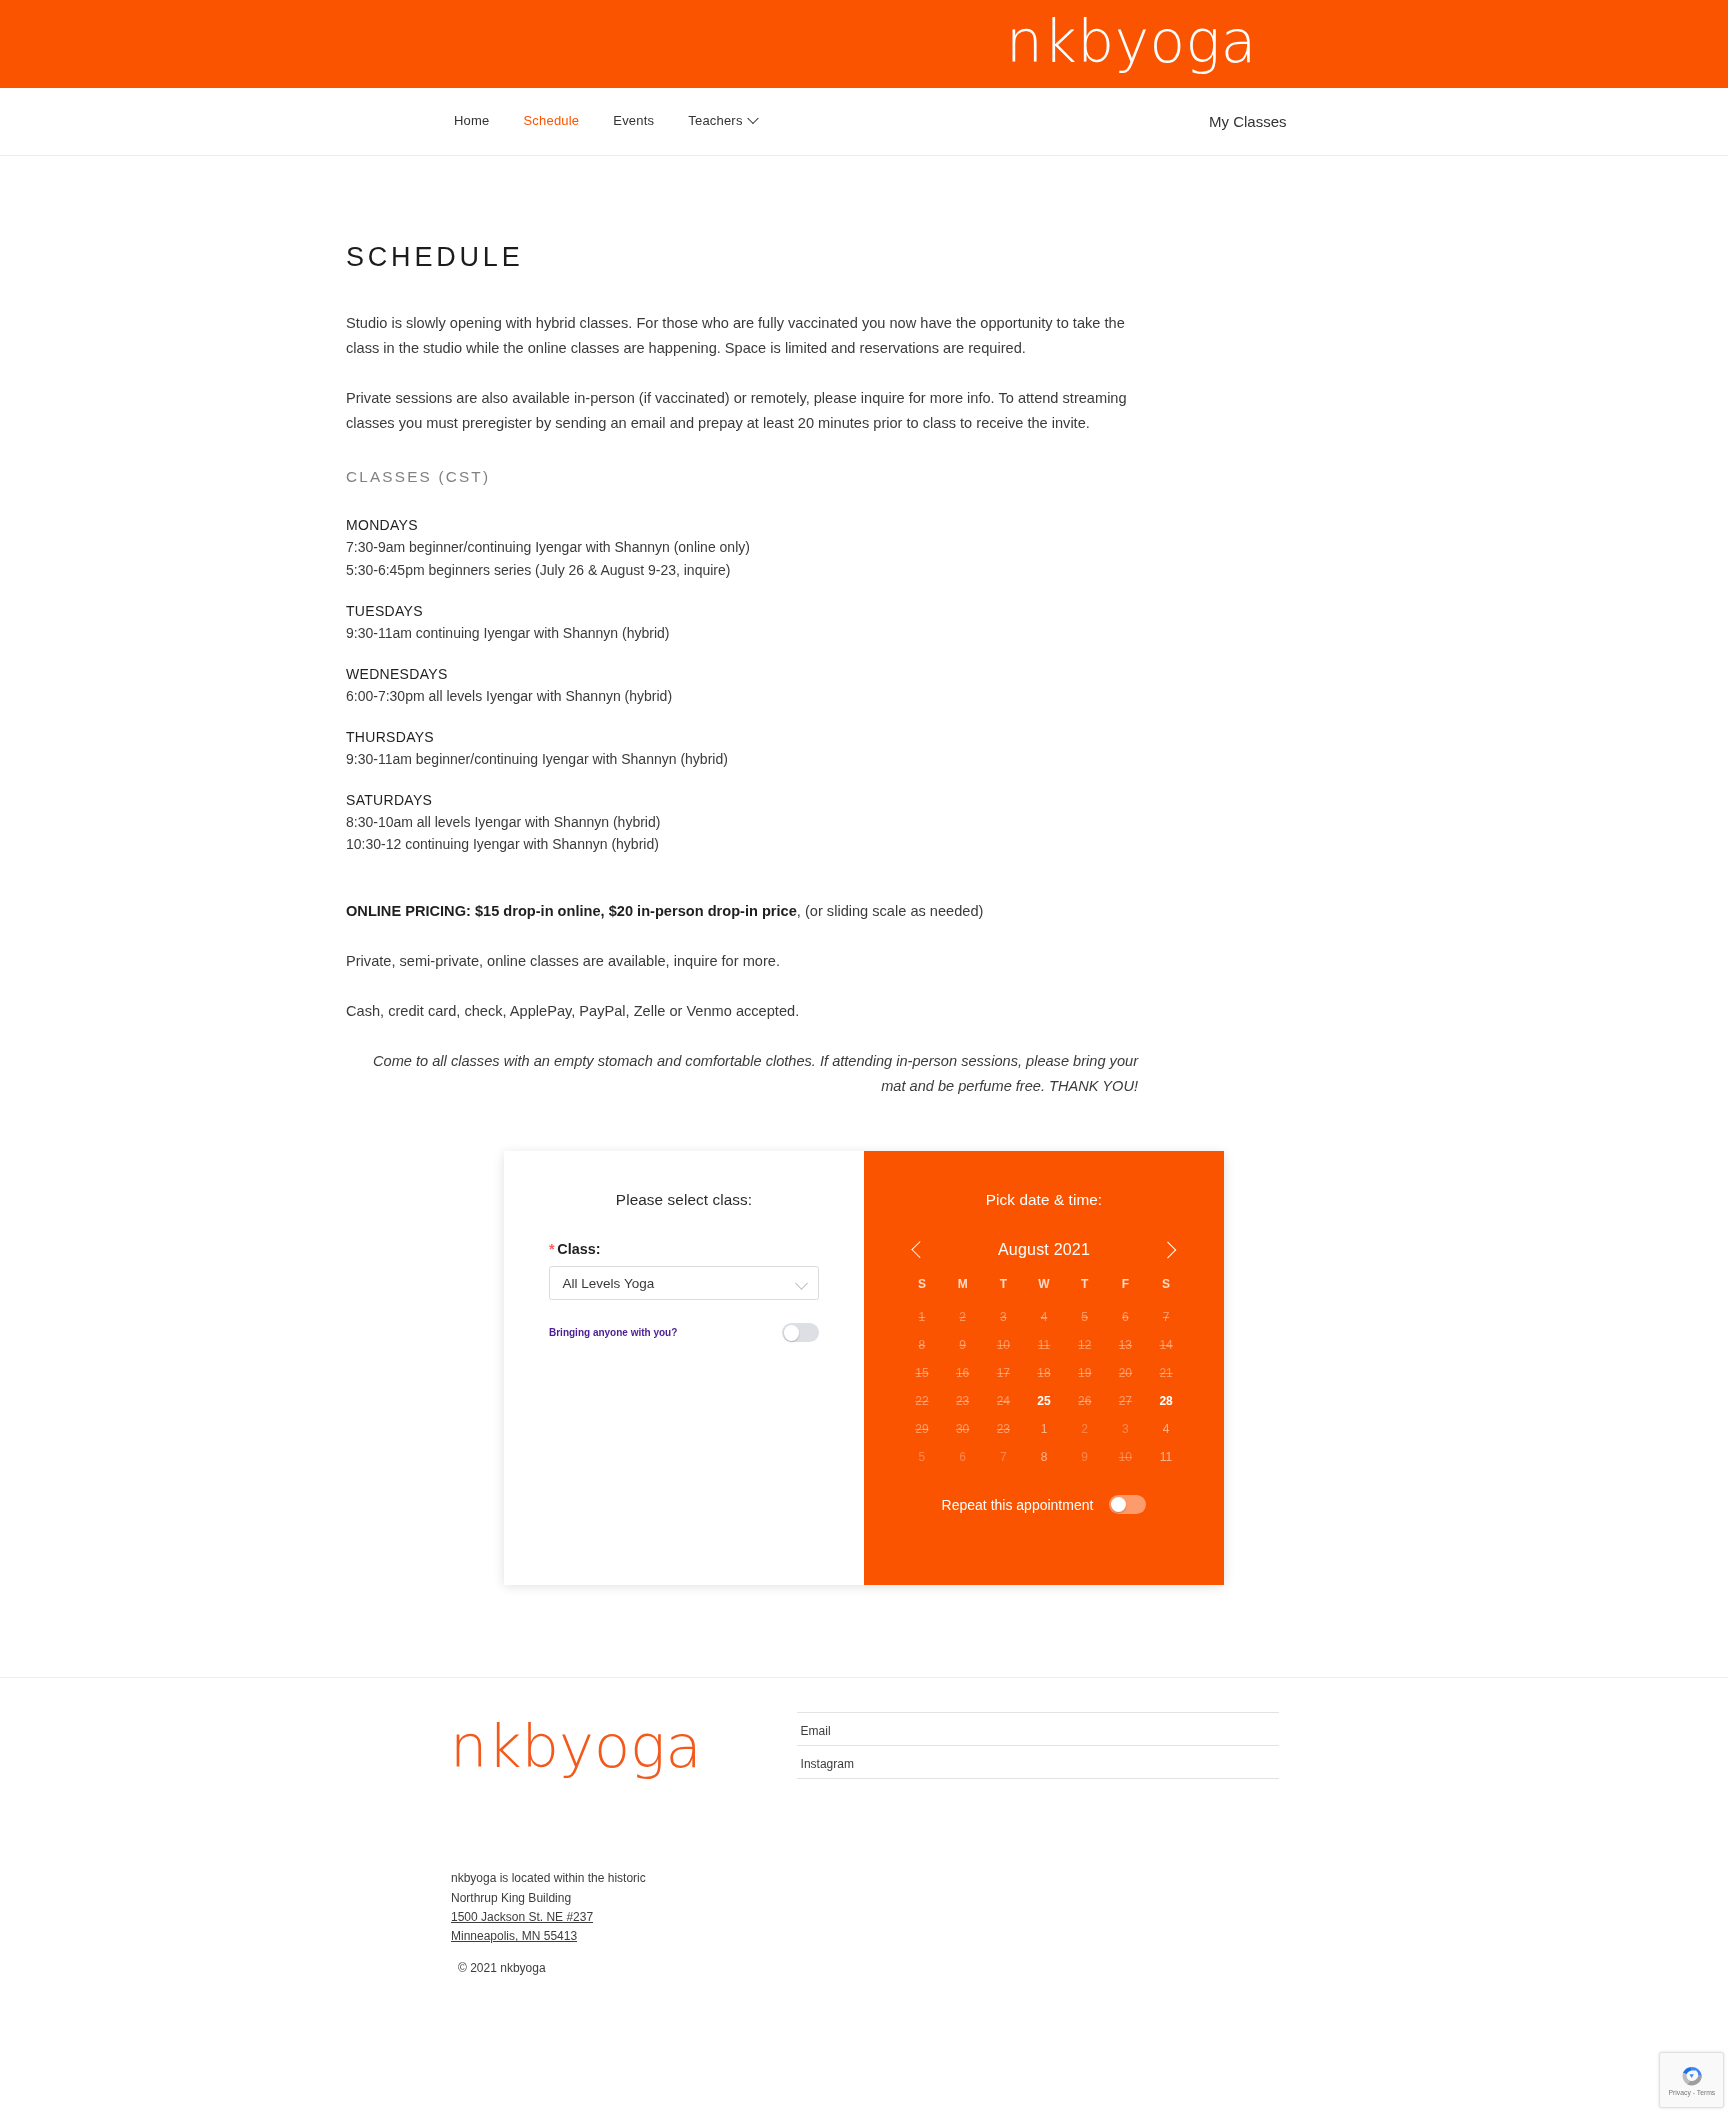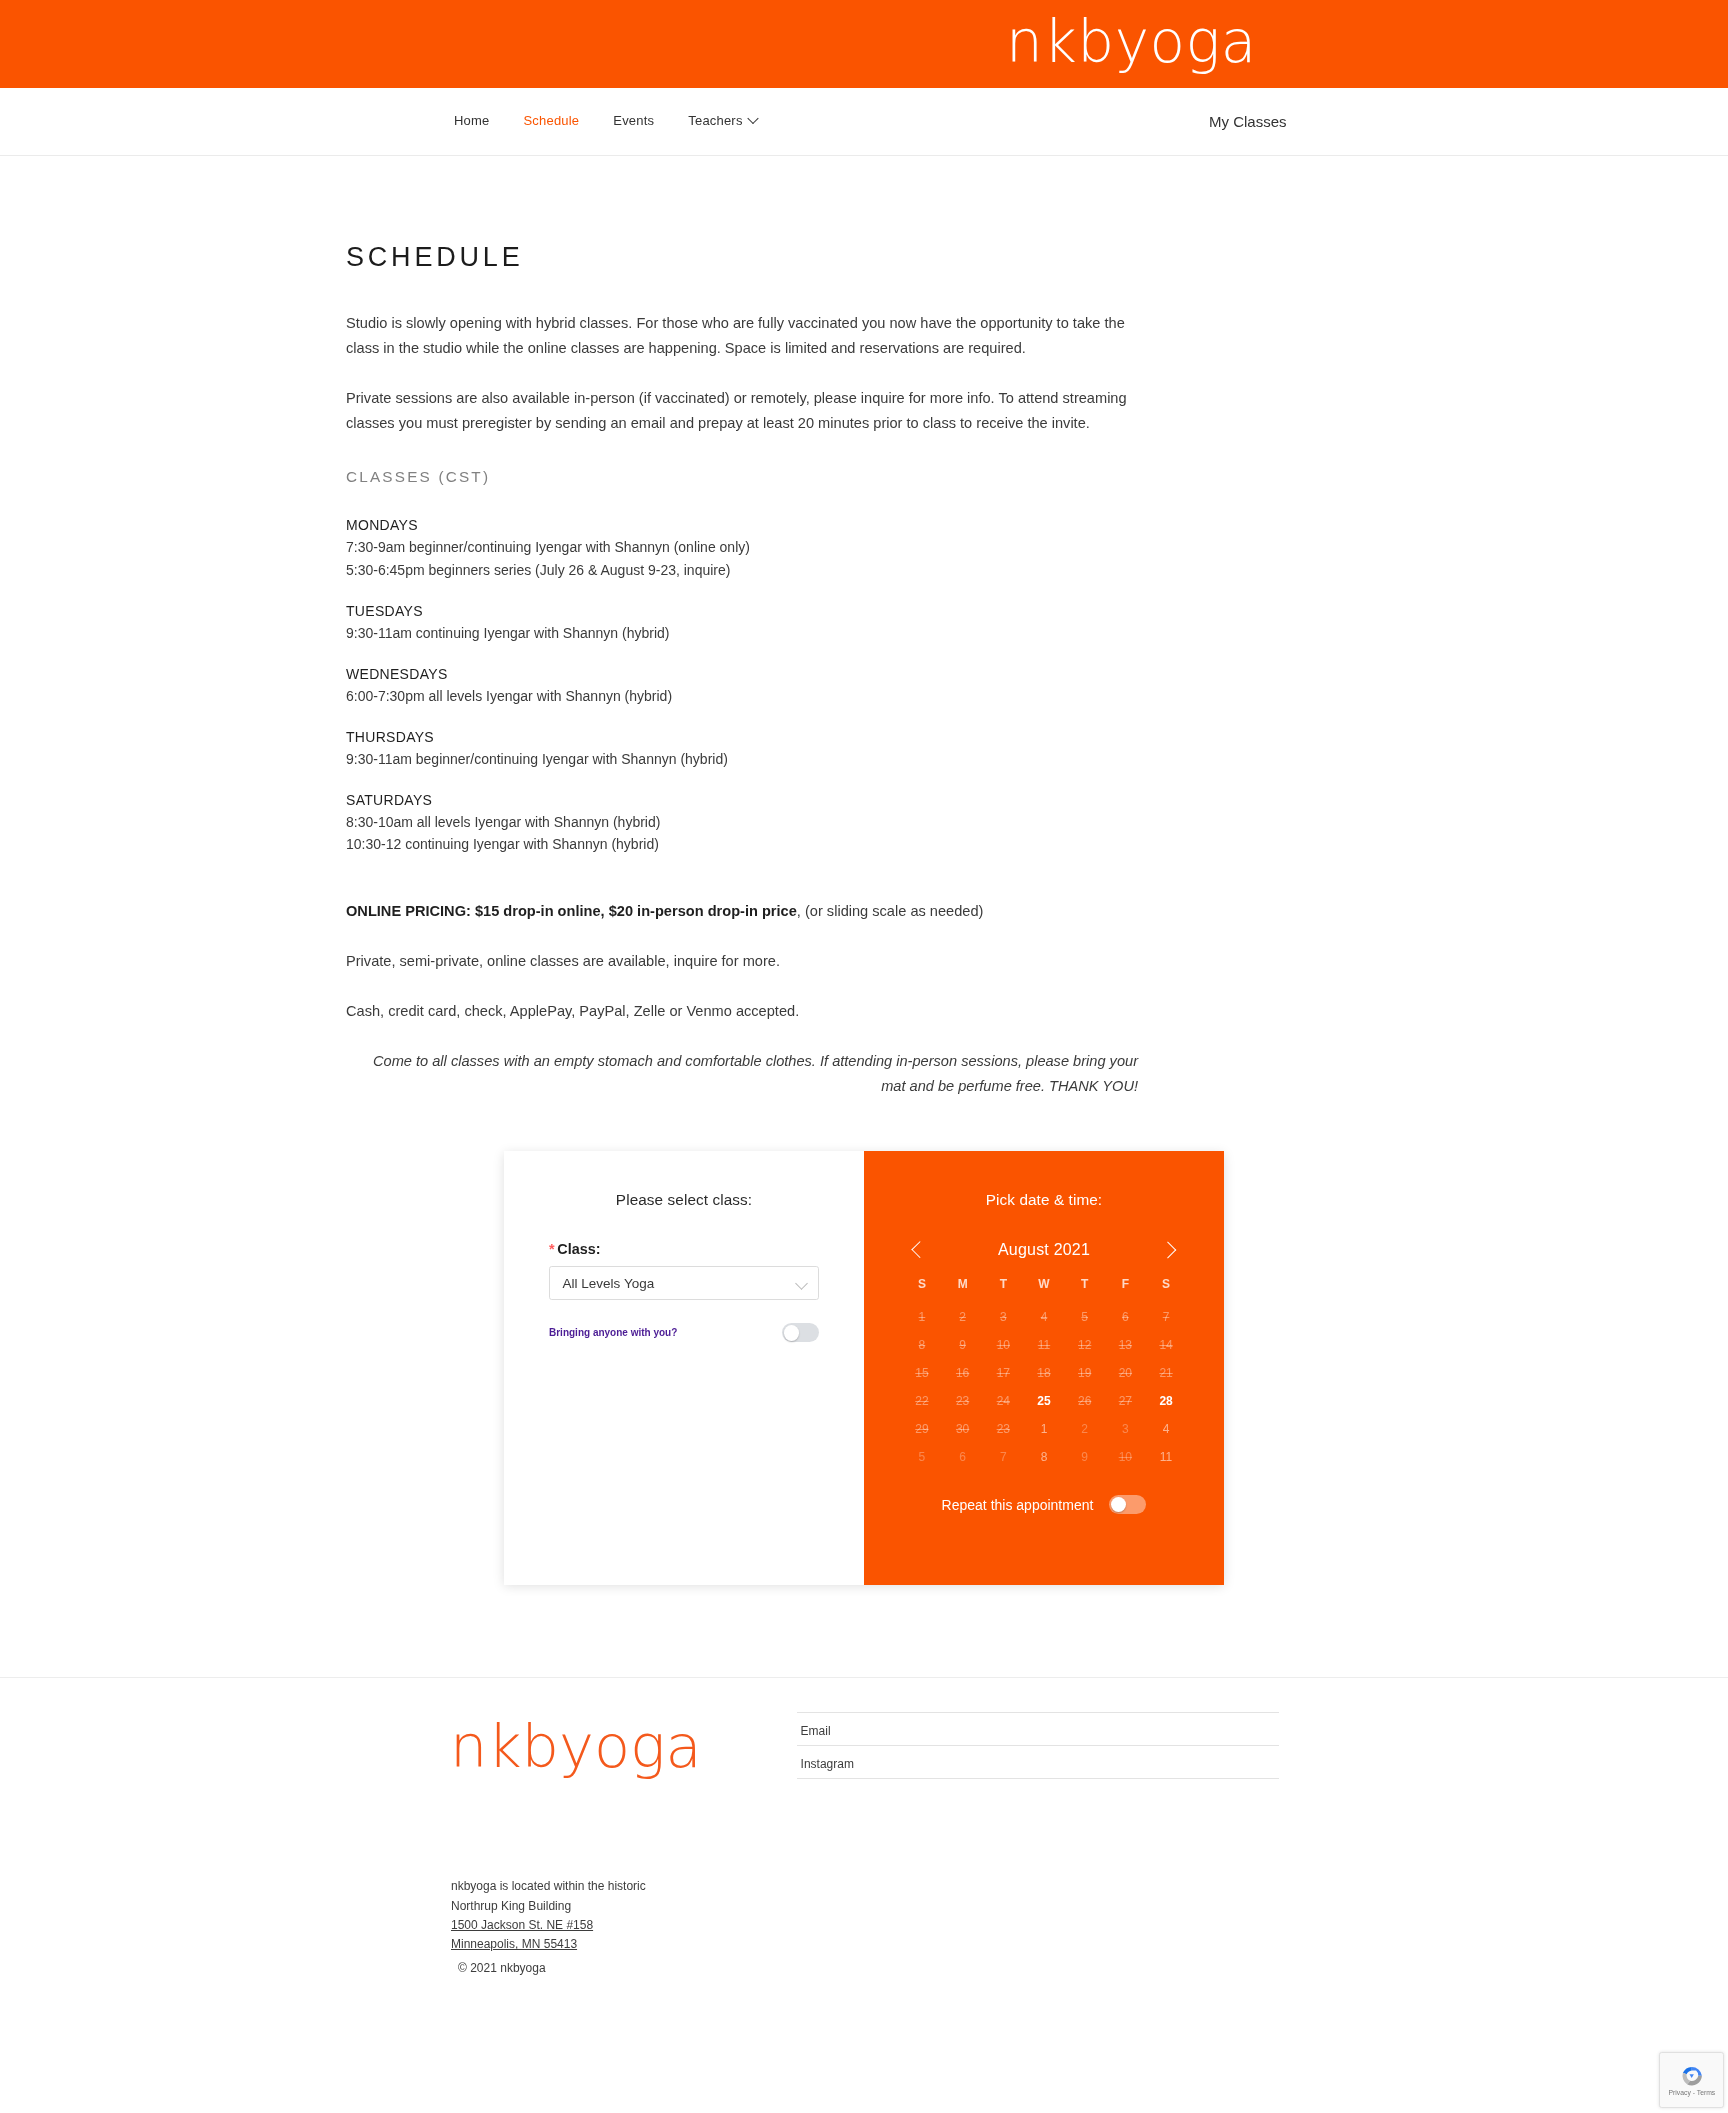--- a/index.html
+++ b/index.html
@@ -331,21 +331,21 @@
     padding: 10.8px 3.6px 7.2px 3.6px;
     font-size: 12px;
     color: #3d3d3d;
     cursor: pointer;
   }
   .flink:first-child { border-top: 0.9px solid #e3e3e3; }
 
   .footer-address {
     position: absolute;
     left: 451px;
-    top: 199px;
+    top: 191px;
     font-size: 12px;
     line-height: 1.62;
     color: #3d3d3d;
   }
   .addr-underline { text-decoration: underline; }
   .copyright {
     position: absolute;
     left: 458px;
     top: 283px;
     font-size: 12px;
@@ -539,21 +539,21 @@
   <div class="footer-logo">nkbyoga</div>
 
   <div class="footer-links">
     <div class="flink">Email</div>
     <div class="flink">Instagram</div>
   </div>
 
   <div class="footer-address">
     <div>nkbyoga is located within the historic</div>
     <div>Northrup King Building</div>
-    <div class="addr-underline">1500 Jackson St. NE  #158</div>
+    <div class="addr-underline">1500 Jackson St. NE  #237</div>
     <div class="addr-underline">Minneapolis, MN  55413</div>
   </div>
 
   <div class="copyright">© 2021 nkbyoga</div>
 </div>
 
 <div class="recaptcha">
   <svg width="23.4" height="23.4" viewBox="0 0 32 32">
     <path d="M16 4 L16 9 L22 9 A9 9 0 0 1 25 16 L30 16 A14 14 0 0 0 16 4 Z" fill="#4285f4"></path>
     <path d="M16 4 A14 14 0 0 0 4 12 L9 14 A9 9 0 0 1 16 9 Z" fill="#1b72e8"></path>

